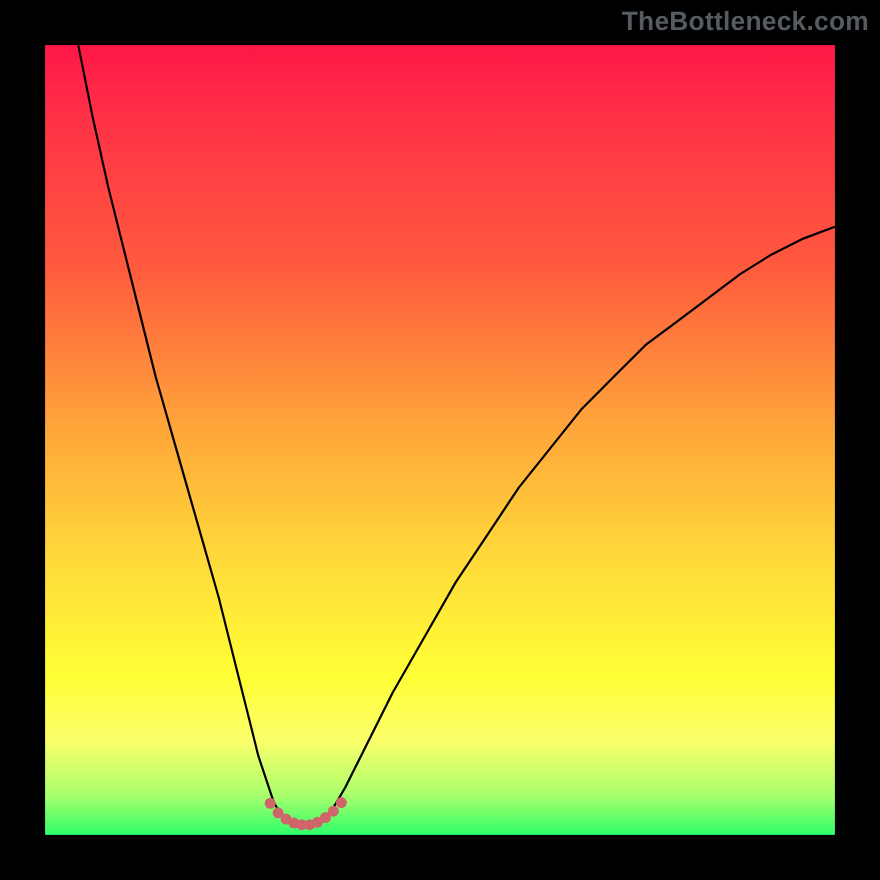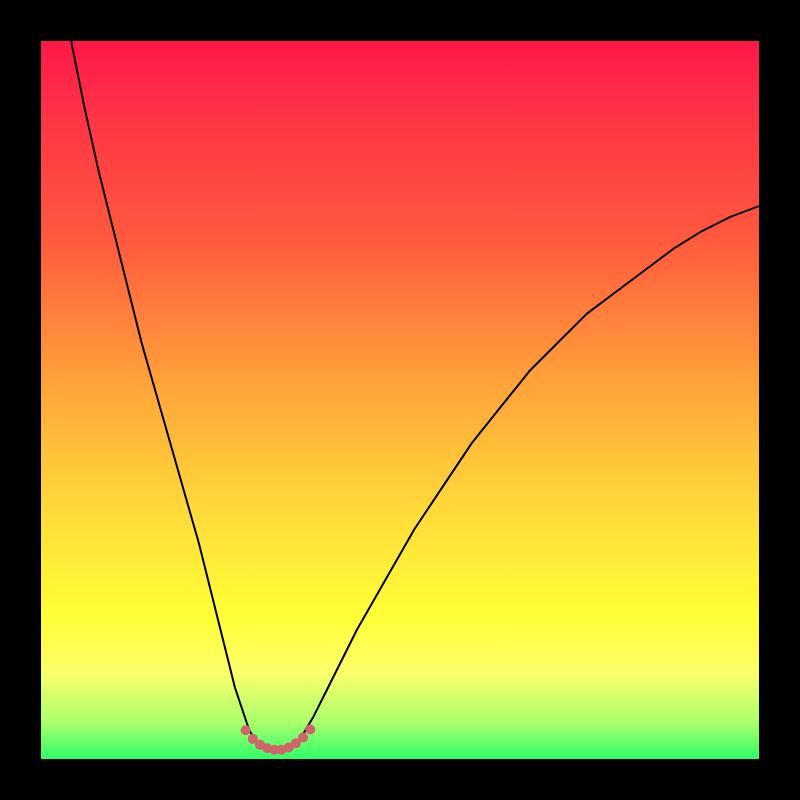--- a/index.html
+++ b/index.html
@@ -75,13 +75,14 @@
           <circle cx="226.17" cy="707.23" r="5" class="dot"></circle>
           <circle cx="233.35" cy="708.67" r="5" class="dot"></circle>
           <circle cx="240.53" cy="708.67" r="5" class="dot"></circle>
           <circle cx="247.71" cy="706.51" r="5" class="dot"></circle>
           <circle cx="254.89" cy="702.20" r="5" class="dot"></circle>
           <circle cx="262.07" cy="696.46" r="5" class="dot"></circle>
           <circle cx="269.25" cy="688.56" r="5" class="dot"></circle>
         </g>
     </svg>
   </div>
+  <div class="attribution">TheBottleneck.com</div>
 </div>
 
 </body></html>

